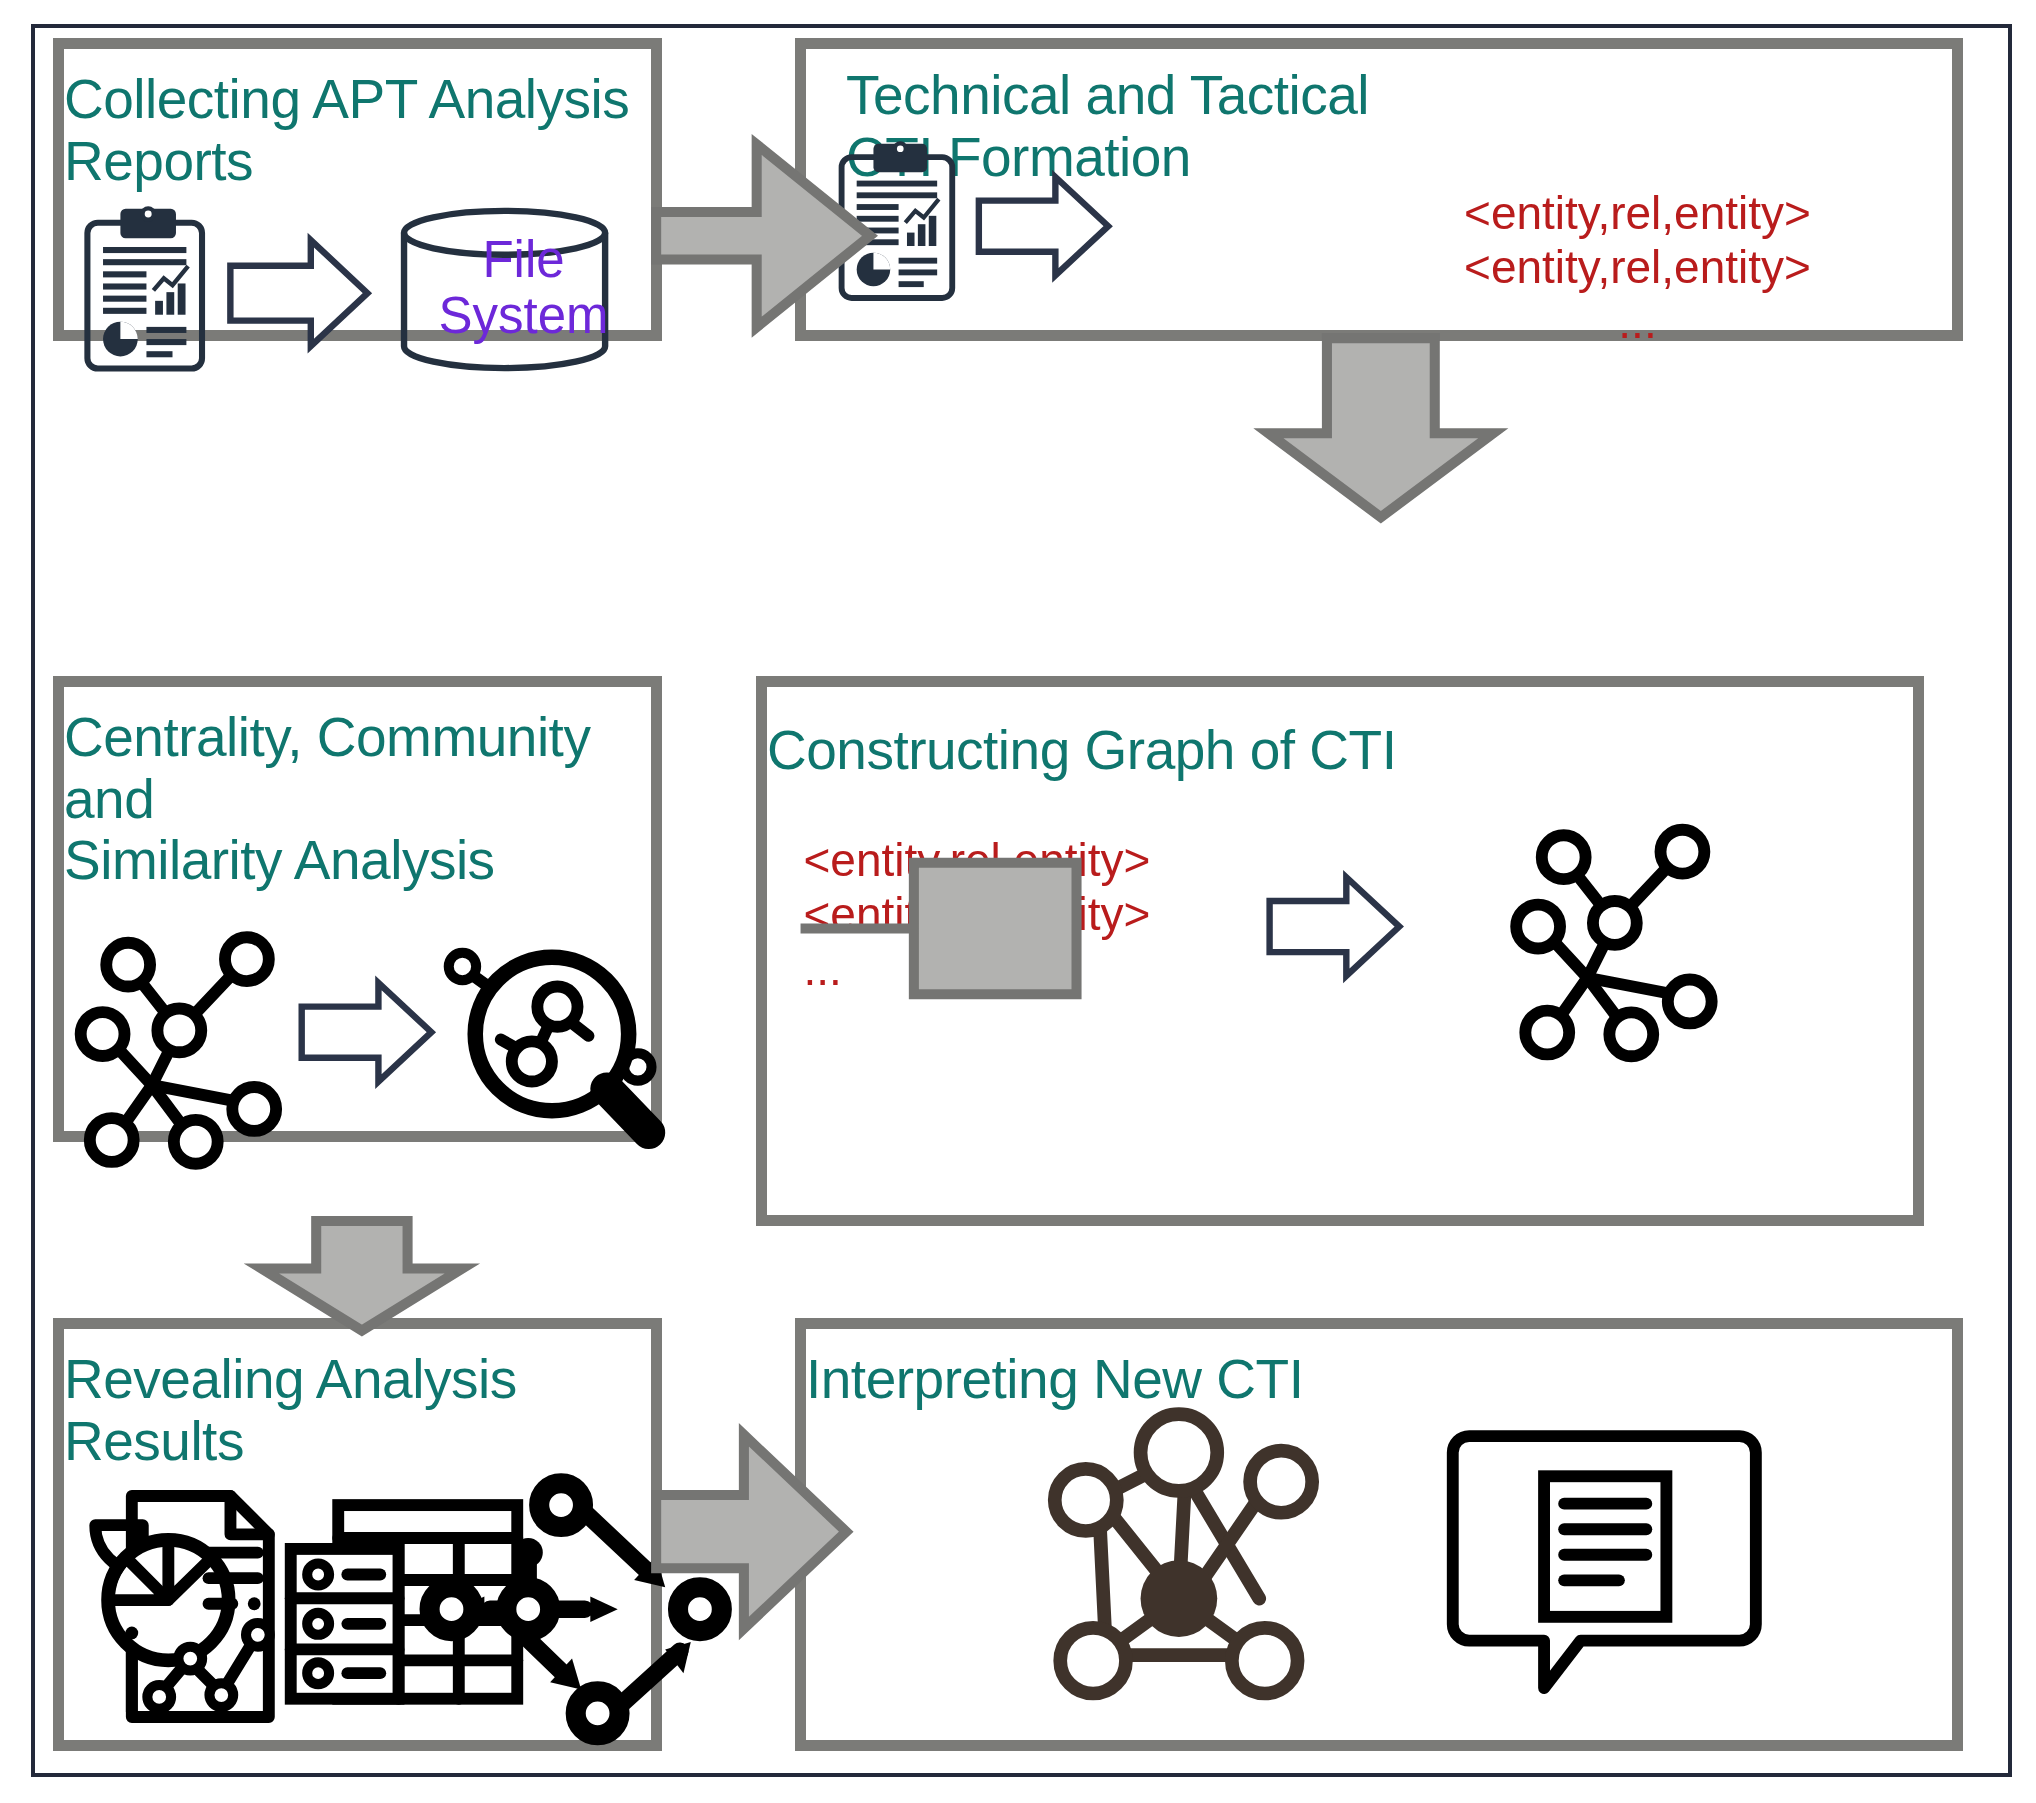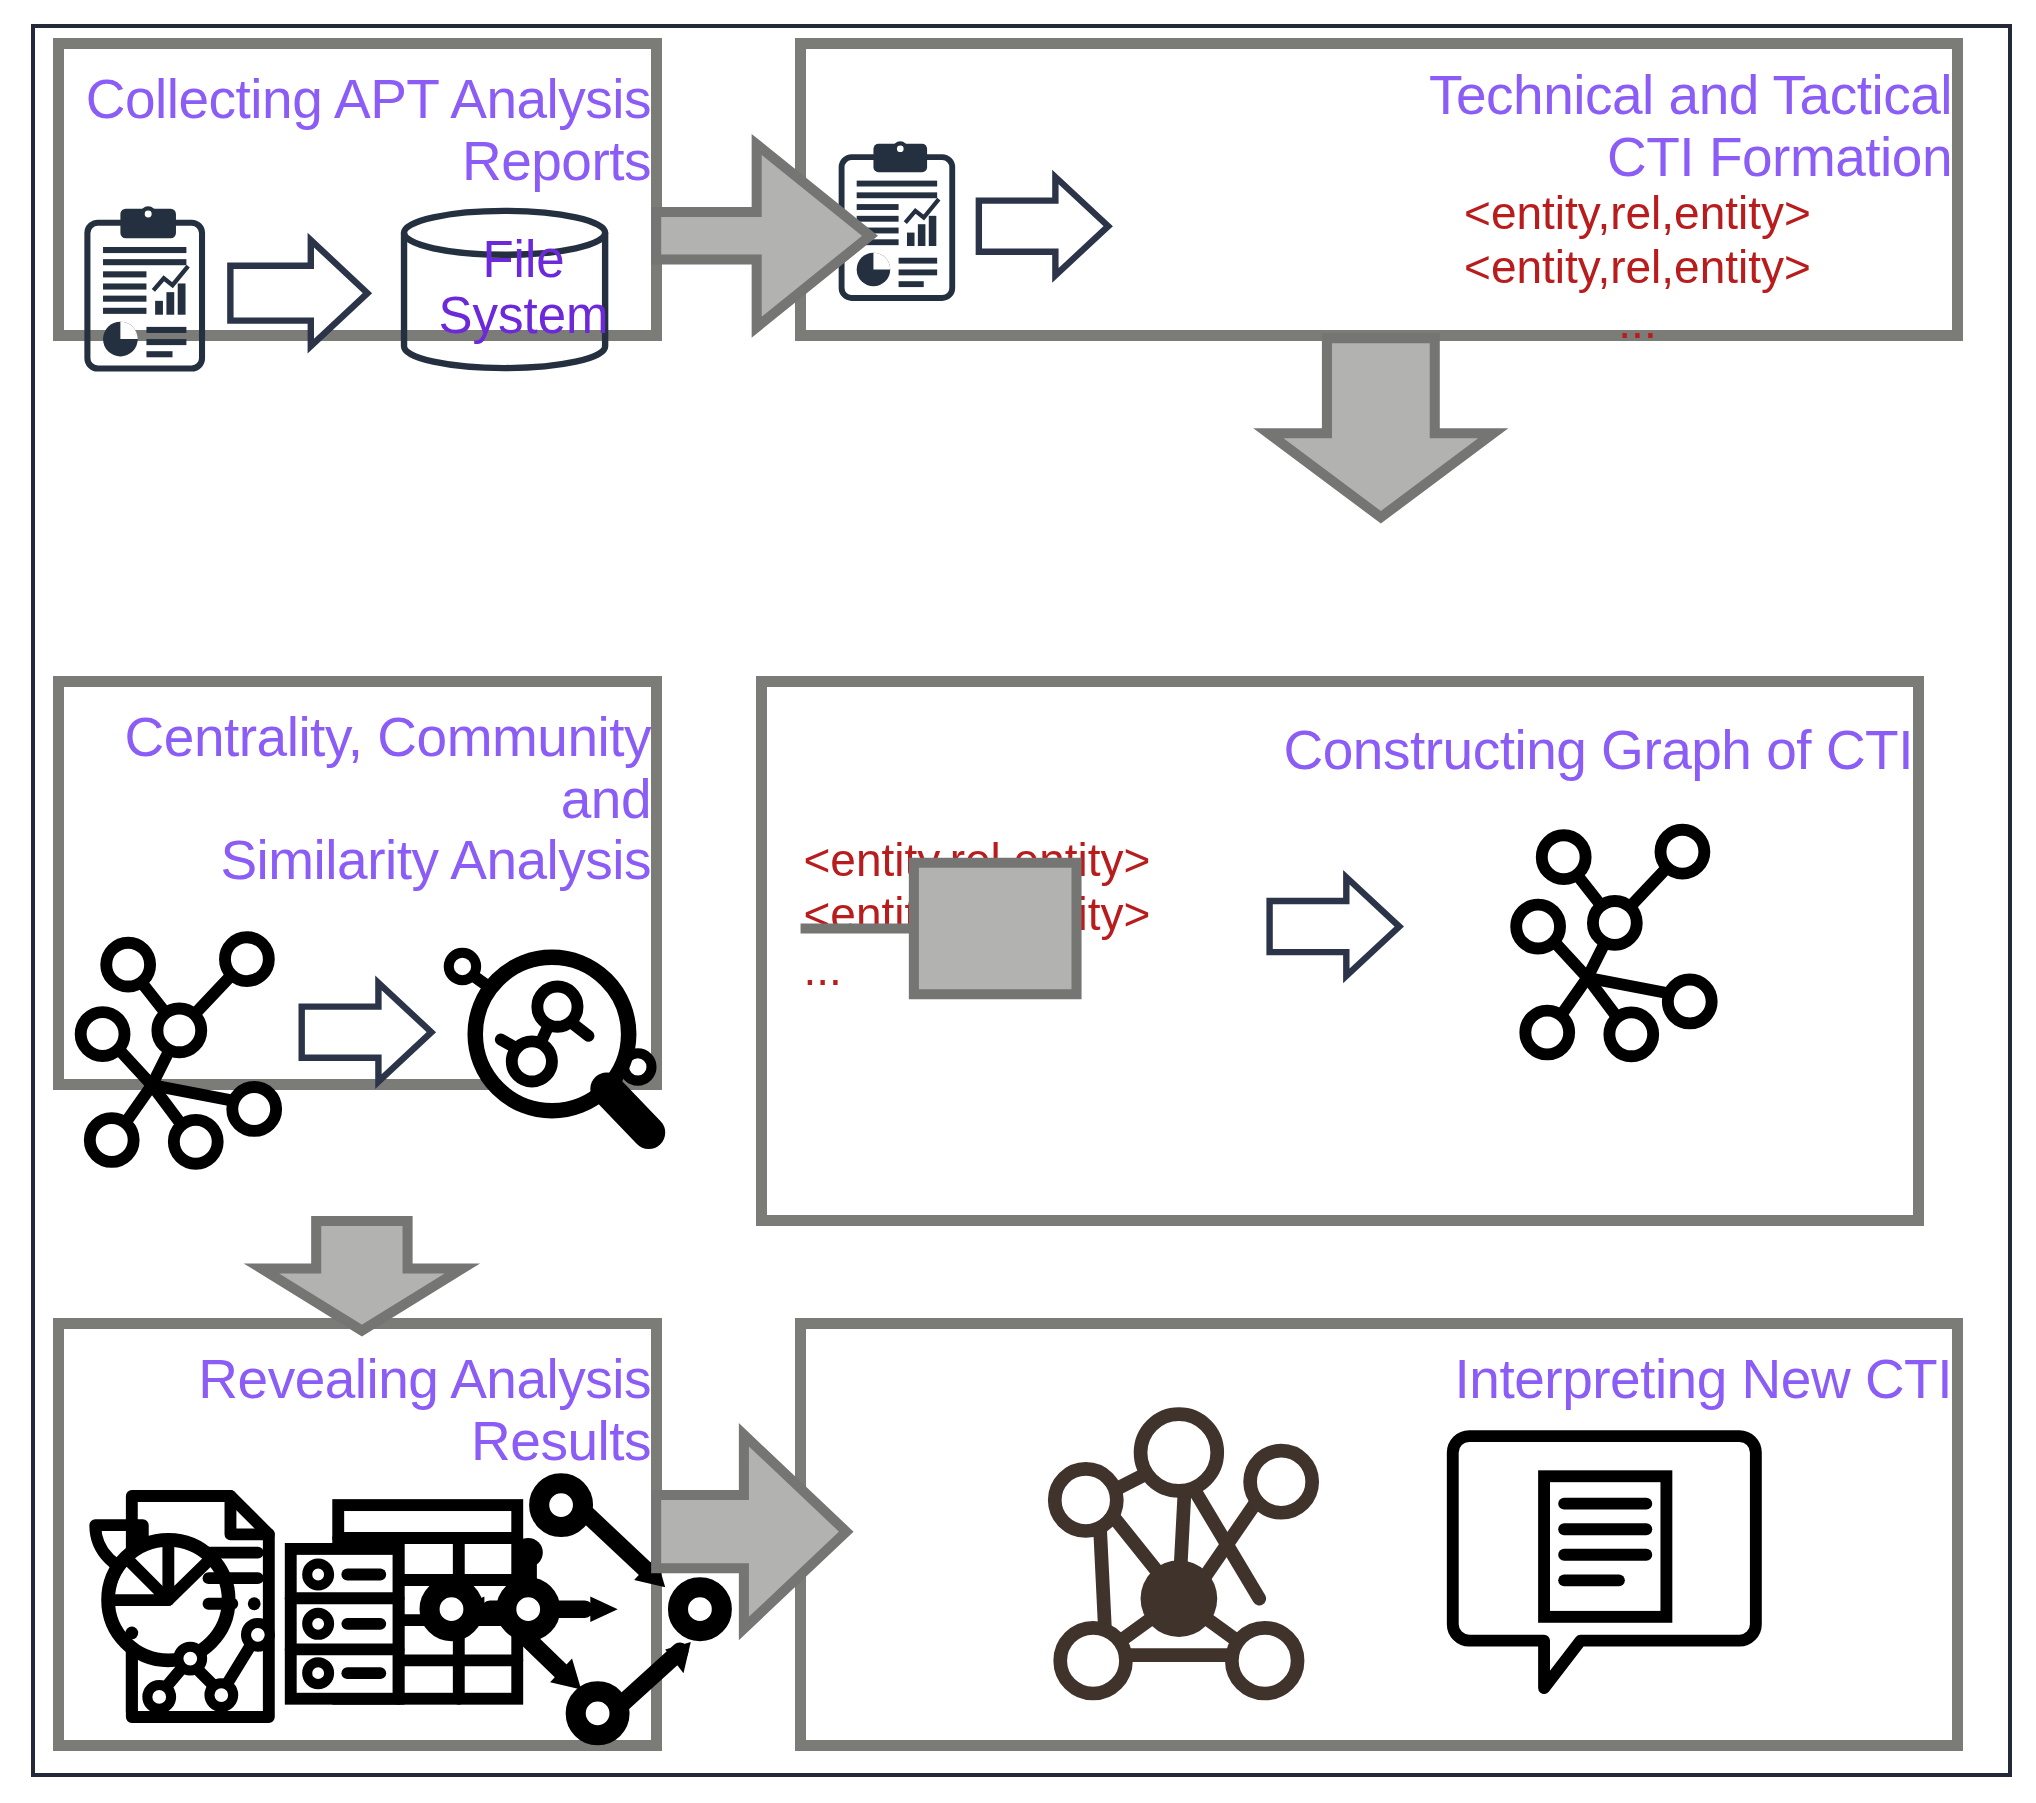--- a/index.html
+++ b/index.html
@@ -27,22 +27,22 @@
     box-sizing: border-box;
     background: #ffffff;
   }
   .box {
     position: absolute;
     border: 11px solid #7b7b78;
     background: #ffffff;
     box-sizing: border-box;
   }
   .box-title {
-    text-align: right;
-    color: #8b5cf6;
+    text-align: left;
+    color: #0f766e;
     font-size: 55px;
     line-height: 1.12;
     letter-spacing: -0.5px;
     white-space: pre-line;
   }
   .entity-list {
     color: #b91c1c;
     font-size: 46px;
     line-height: 1.18;
     text-align: center;
@@ -53,21 +53,21 @@
     color: #6d28d9;
     text-align: center;
     line-height: 1.1;
     white-space: pre-line;
   }
   svg { display:block; overflow: visible; }
 
   
   #box1 { left: 53px;   top: 38px;   width: 609px;  height: 303px; }
   #box2 { left: 795px;  top: 38px;   width: 1168px; height: 303px; }
-  #box3 { left: 53px;   top: 676px;  width: 609px;  height: 414px; }
+  #box3 { left: 53px;   top: 676px;  width: 609px;  height: 466px; }
   #box4 { left: 756px;  top: 676px;  width: 1168px; height: 550px; }
   #box5 { left: 53px;   top: 1318px; width: 609px;  height: 433px; }
   #box6 { left: 795px;  top: 1318px; width: 1168px; height: 433px; }
 
   .arrow-layer {
     position: absolute;
     left: 0; top: 0;
     width: 2037px; height: 1804px;
     pointer-events: none;
   }

